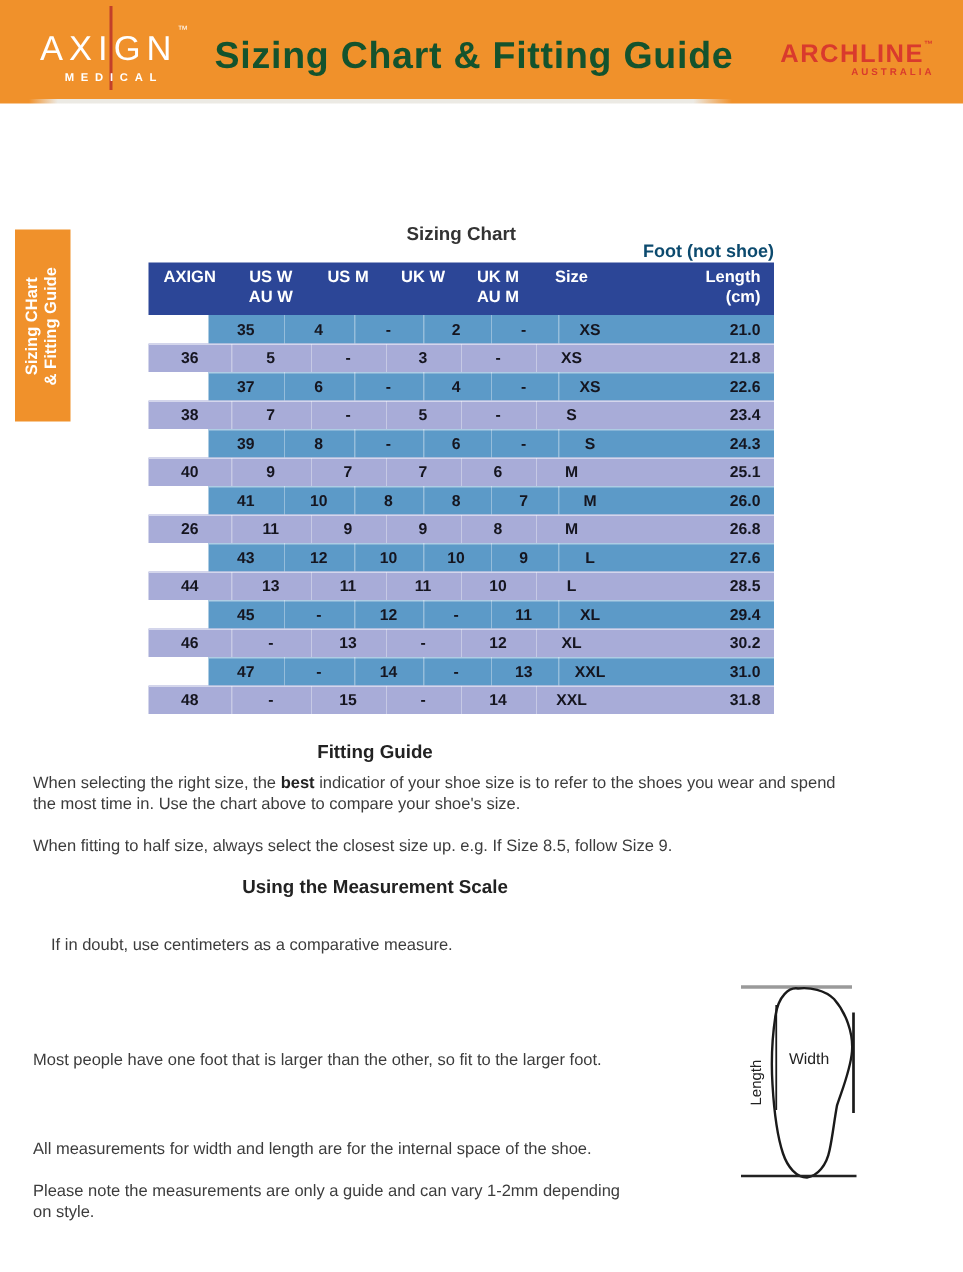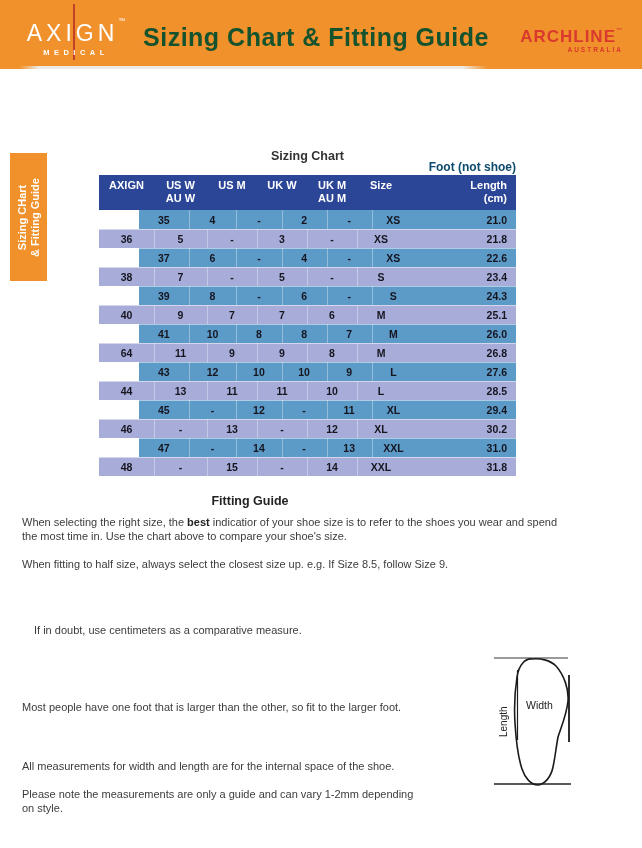--- a/index.html
+++ b/index.html
@@ -186,21 +186,21 @@
           <div class="tcell col0">41</div>
           <div class="tcell col1 sep">10</div>
           <div class="tcell col2 sep">8</div>
           <div class="tcell col3 sep">8</div>
           <div class="tcell col4 sep">7</div>
           <div class="tcell col5 sep">M</div>
           <div class="tcell col6"></div>
           <div class="tcell col7">26.0</div>
         </div>
         <div class="trow light">
-          <div class="tcell col0">64</div>
+          <div class="tcell col0">26</div>
           <div class="tcell col1 sep">11</div>
           <div class="tcell col2 sep">9</div>
           <div class="tcell col3 sep">9</div>
           <div class="tcell col4 sep">8</div>
           <div class="tcell col5 sep">M</div>
           <div class="tcell col6"></div>
           <div class="tcell col7">26.8</div>
         </div>
         <div class="trow blue">
           <div class="tcell col0">43</div>
@@ -263,20 +263,21 @@
           <div class="tcell col7">31.8</div>
         </div>
       </div>
   </div>
 
   <div class="sec-heading" style="top:494px;">Fitting Guide</div>
   <p class="para" style="top:515px;margin:0;"><span>When selecting the right size, the </span><b>best</b><span> indicatior of your shoe size is to refer to the shoes you wear and spend
 the most time in. Use the chart above to compare your shoe's size.</span></p>
   <p class="para" style="top:557px;margin:0;">When fitting to half size, always select the closest size up. e.g. If Size 8.5, follow Size 9.</p>
 
+  <div class="sec-heading" style="top:584px;">Using the Measurement Scale</div>
   <p class="para" style="top:611px;margin:12px;">If in doubt, use centimeters as a comparative measure.</p>
   <p class="para" style="top:700px;margin:0;">Most people have one foot that is larger than the other, so fit to the larger foot.</p>
   <p class="para" style="top:759px;margin:0;">All measurements for width and length are for the internal space of the shoe.</p>
   <p class="para" style="top:787px;margin:0;width:460px;">Please note the measurements are only a guide and can vary 1-2mm depending
 on style.</p>
 
   <svg class="foot-diagram" width="100" height="155" viewBox="0 0 100 155">
     <line x1="6" y1="13" x2="80" y2="13" stroke="#9a9a9a" stroke-width="2.2"></line>
     <path fill="none" stroke="#1a1a1a" stroke-width="1.6" d="M44 14 C38 13 31 19 29 32 C27 45 26 62 27 78 C28 95 30 112 34 124 C37 133 43 140 50 140 C57 139 63 132 65 122 C67 113 68 103 70 92 C74 80 79 68 80 56 C81 44 76 30 68 21 C62 15 52 13 44 14 Z"></path>
     <line x1="29.5" y1="25" x2="29.5" y2="95" stroke="#1a1a1a" stroke-width="1.2"></line>

